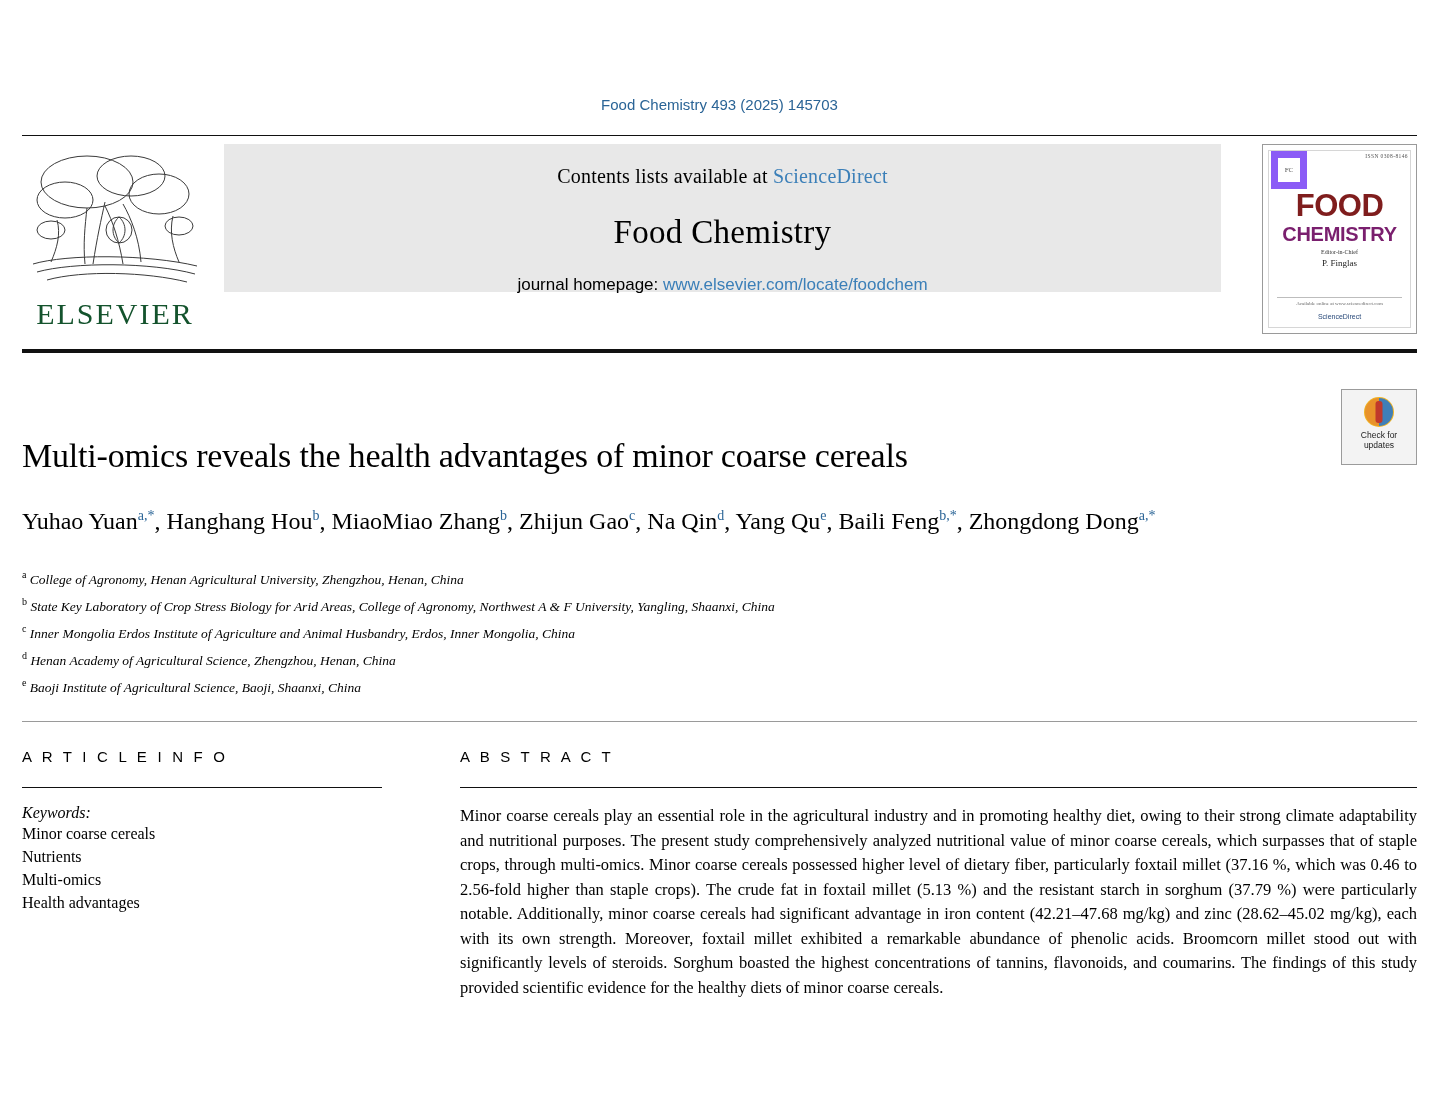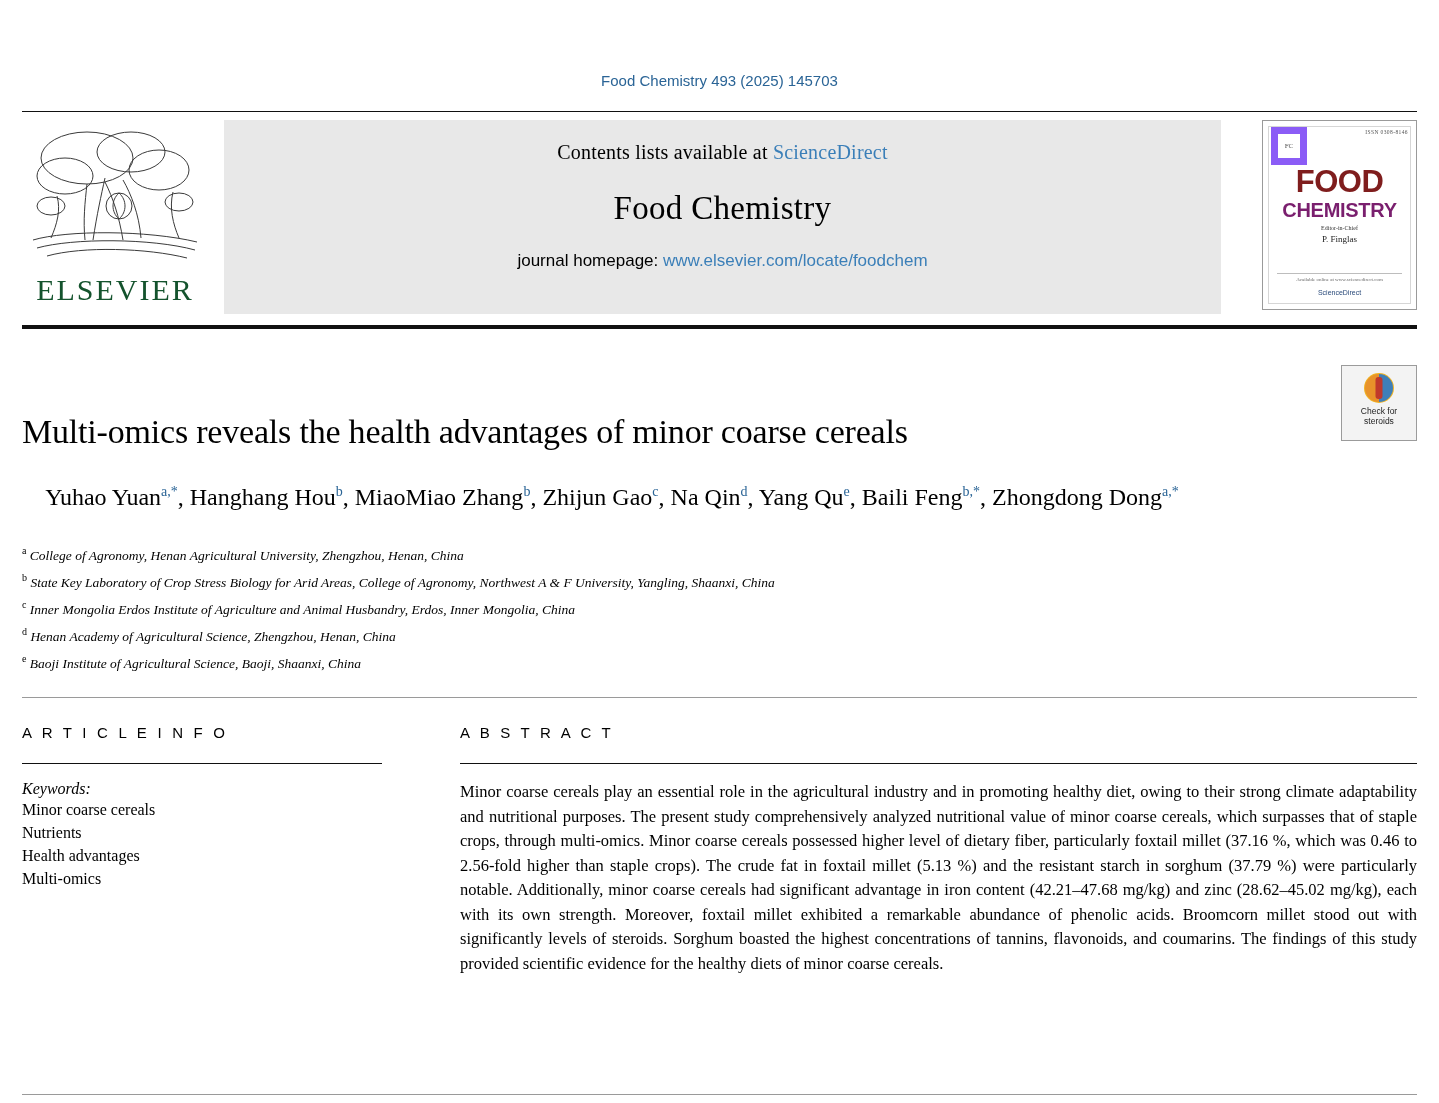--- a/index.html
+++ b/index.html
@@ -21,20 +21,21 @@
     box-sizing: border-box;
   }
 
   
   .running-head {
     text-align: center;
     font-family: "Liberation Sans", sans-serif;
     font-size: 15px;
     color: #2a6496;
     padding-top: 72px;
+    margin-top: 24px;
   }
 
   
   .masthead {
     position: relative;
     margin: 22px 22px 0 22px;
     border-top: 1.6px solid #111;
     padding-top: 8px;
     height: 208px;
     box-sizing: border-box;
@@ -54,21 +55,21 @@
     letter-spacing: 2px;
     color: #14532d;
     font-weight: normal;
     margin-top: 9px;
   }
   .journal-box {
     position: absolute;
     left: 202px;
     top: 8px;
     right: 196px;
-    height: 194px;
+    height: 148px;
     background: #e8e8e8;
     box-sizing: border-box;
     text-align: center;
   }
   .contents-line {
     font-size: 20px;
     padding-top: 21px;
     letter-spacing: .2px;
   }
   .contents-line a { color: #3b7fb8; text-decoration: none; }
@@ -208,21 +209,20 @@
     font-weight: normal;
     margin: 0;
     padding-top: 84px;
     letter-spacing: -0.2px;
   }
   .authors {
     font-size: 24px;
     line-height: 34px;
     margin-top: 24px;
     max-width: 1180px;
-    text-align: center;
   }
   .authors sup {
     font-size: 14px;
     color: #2a6496;
     vertical-align: super;
   }
   .affiliations {
     margin-top: 26px;
     font-size: 13.5px;
     font-style: italic;
@@ -349,21 +349,21 @@
     <div class="crossmark">
       <div class="cm-circle">
         <svg width="34" height="34" viewBox="0 0 34 34" aria-hidden="true">
           <circle cx="17" cy="17" r="15" fill="#f0b323"></circle>
           <path d="M17 3 a14 14 0 0 1 0 28 z" fill="#3f7fb8"></path>
           <path d="M17 3 a14 14 0 0 0 0 28 z" fill="#e8922a"></path>
           <rect x="13.5" y="6" width="7" height="22" rx="3" fill="#c0392b"></rect>
         </svg>
       </div>
       <div class="cm-label">Check for</div>
-      <div class="cm-label">steroids</div>
+      <div class="cm-label">updates</div>
     </div>
 
     <h1 class="article-title">Multi-omics reveals the health advantages of minor coarse cereals</h1>
 
     <div class="authors">
       <span><span>Yuhao Yuan</span><sup>a,*</sup><span>, </span></span><span><span>Hanghang Hou</span><sup>b</sup><span>, </span></span><span><span>MiaoMiao Zhang</span><sup>b</sup><span>, </span></span><span><span>Zhijun Gao</span><sup>c</sup><span>, </span></span><span><span>Na Qin</span><sup>d</sup><span>, </span></span><span><span>Yang Qu</span><sup>e</sup><span>, </span></span><span><span>Baili Feng</span><sup>b,*</sup><span>, </span></span><span><span>Zhongdong Dong</span><sup>a,*</sup></span>
     </div>
 
     <div class="affiliations">
       <div><sup>a</sup> <span>College of Agronomy, Henan Agricultural University, Zhengzhou, Henan, China</span></div>
@@ -375,22 +375,22 @@
 
     <div class="sep-rule"></div>
 
     <div class="lower">
       <div class="col-info">
         <div class="sec-head">A R T I C L E  I N F O</div>
         <div class="info-rule"></div>
         <div class="keywords-label">Keywords:</div>
         <div class="keyword">Minor coarse cereals</div>
         <div class="keyword">Nutrients</div>
+        <div class="keyword">Multi-omics</div>
         <div class="keyword">Health advantages</div>
-        <div class="keyword">Multi-omics</div>
       </div>
 
       <div class="col-gap"></div>
 
       <div class="col-abs">
         <div class="sec-head">A B S T R A C T</div>
         <div class="abs-rule"></div>
         <div class="abstract-text">Minor coarse cereals play an essential role in the agricultural industry and in promoting healthy diet, owing to their strong climate adaptability and nutritional purposes. The present study comprehensively analyzed nutritional value of minor coarse cereals, which surpasses that of staple crops, through multi-omics. Minor coarse cereals possessed higher level of dietary fiber, particularly foxtail millet (37.16 %, which was 0.46 to 2.56-fold higher than staple crops). The crude fat in foxtail millet (5.13 %) and the resistant starch in sorghum (37.79 %) were particularly notable. Additionally, minor coarse cereals had significant advantage in iron content (42.21–47.68 mg/kg) and zinc (28.62–45.02 mg/kg), each with its own strength. Moreover, foxtail millet exhibited a remarkable abundance of phenolic acids. Broomcorn millet stood out with significantly levels of steroids. Sorghum boasted the highest concentrations of tannins, flavonoids, and coumarins. The findings of this study provided scientific evidence for the healthy diets of minor coarse cereals.</div>
       </div>
     </div>

